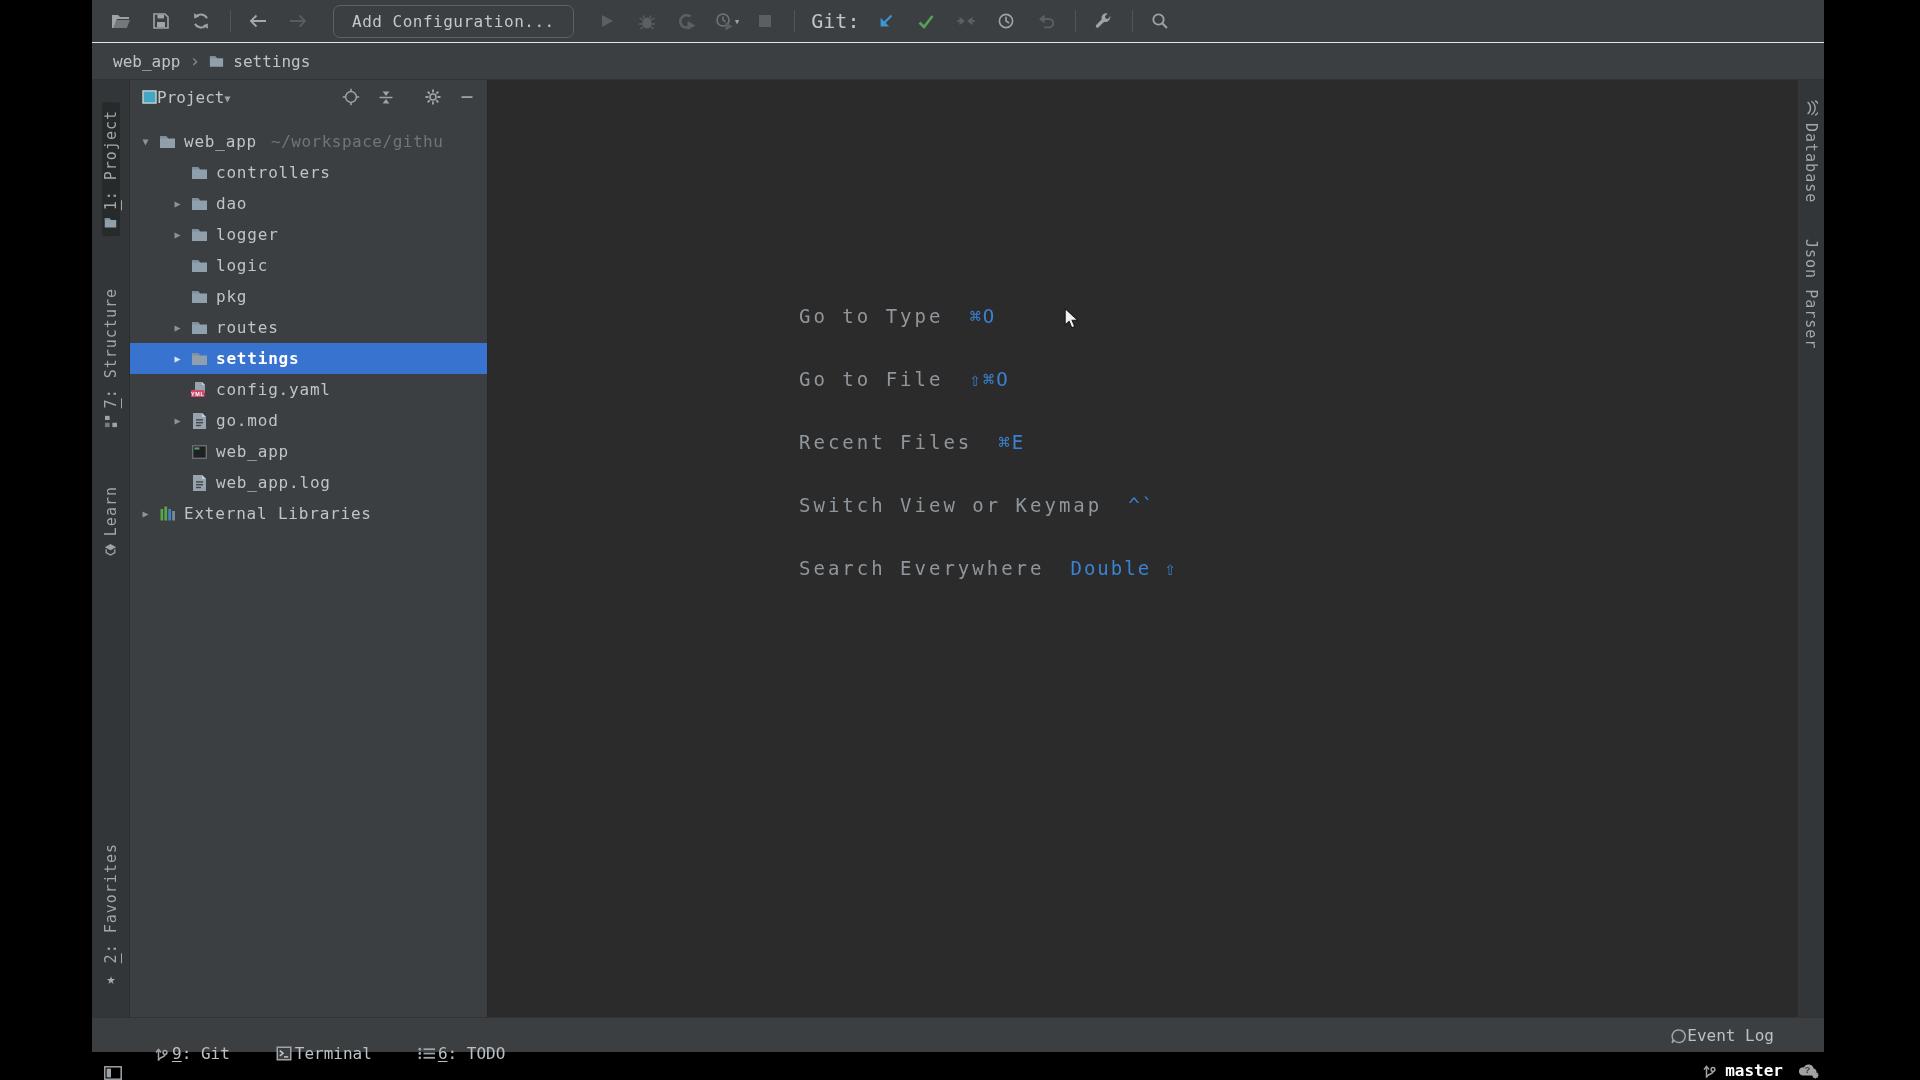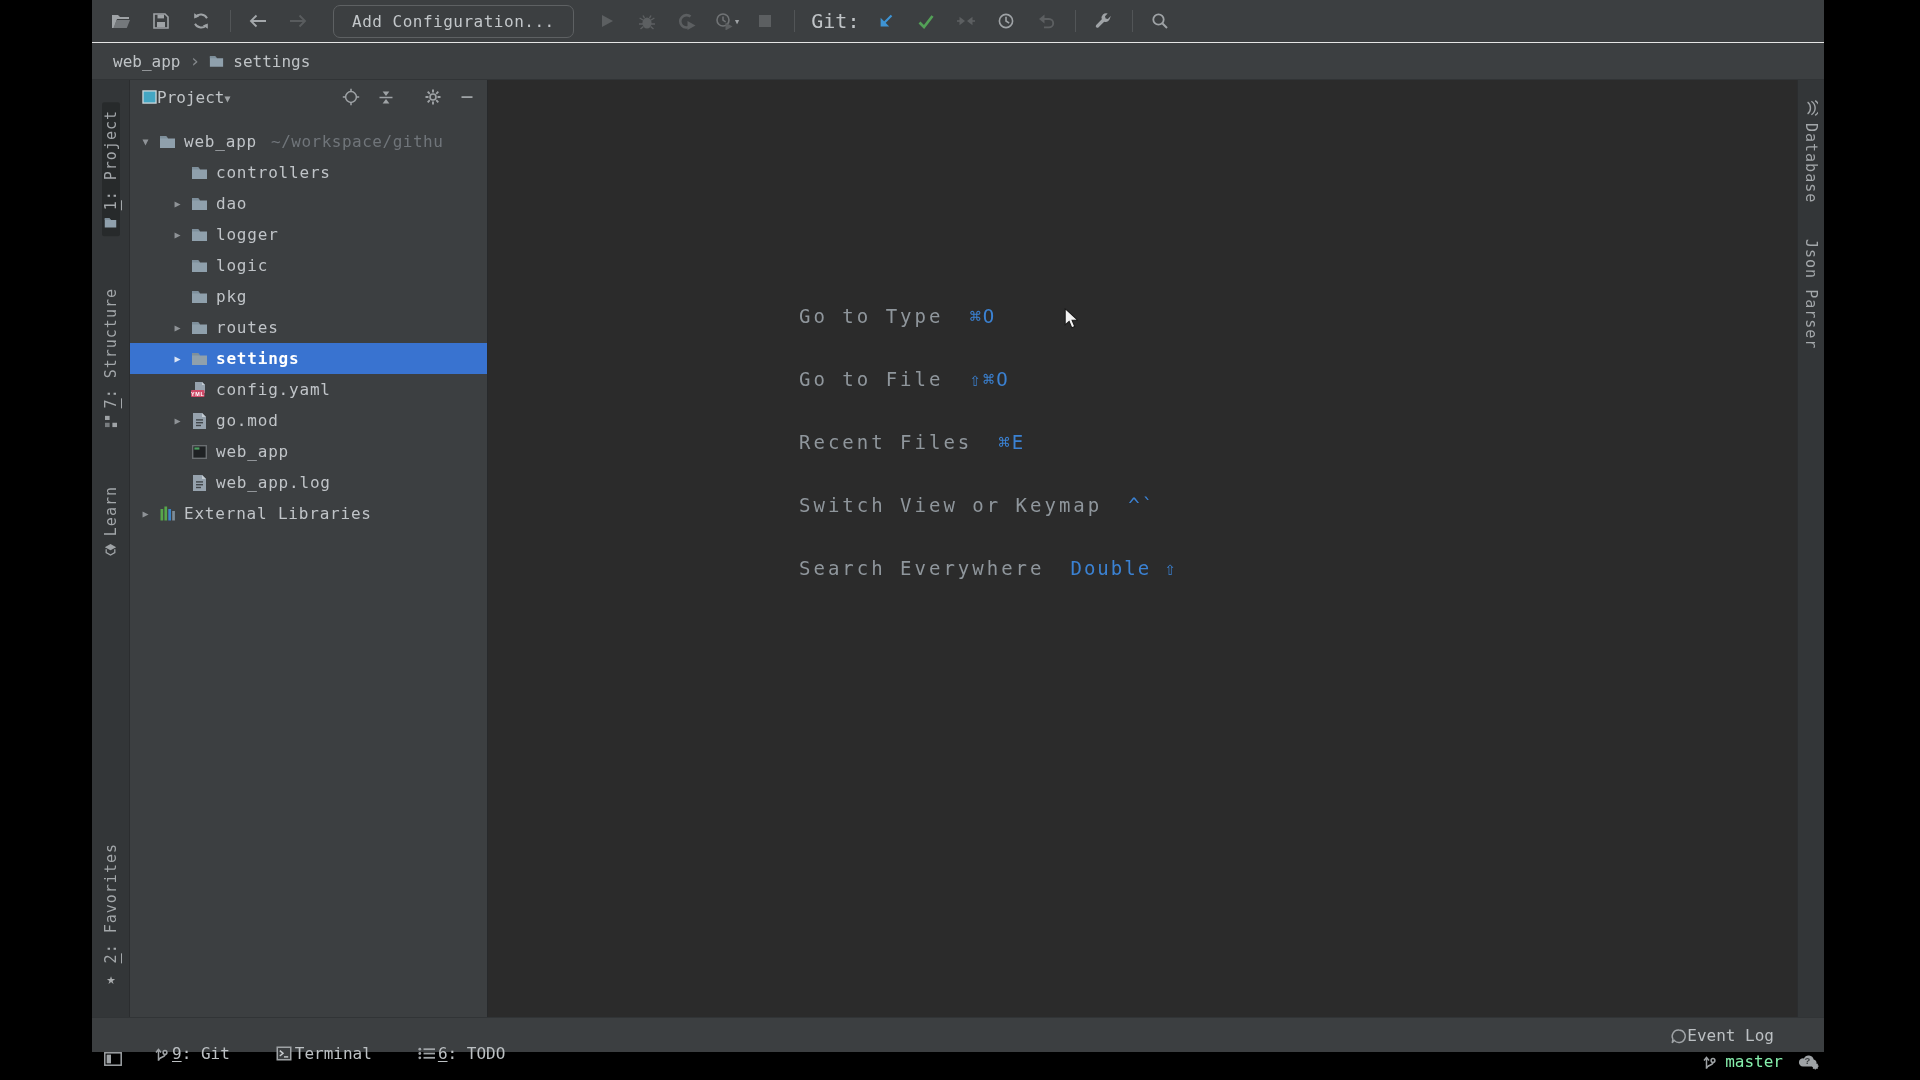--- a/index.html
+++ b/index.html
@@ -97,22 +97,22 @@
     height:35px; flex:none; display:flex; align-items:center;
     padding:0 50px 0 62px; border-top:1px solid #313436; background:#3c3f41;
     color:#bcc0c3; font-size:16px;
   }
   .twb-item { display:flex; align-items:center; gap:3px; margin-right:46px; cursor:default;margin-top:36px; }
   .twb-right { margin-left:auto; display:flex; align-items:flex-end; cursor:default; }
   .mn { text-decoration:underline; text-underline-offset:2px; }
   
   .status-strip {
     position:absolute; left:0; bottom:0; width:1920px; height:28px;
-    display:flex; align-items:flex-start; padding:0 100px 0 104px;
-    color:#86efac; font-size:16px;
+    display:flex; align-items:flex-end; padding:0 100px 0 104px;
+    color:#ffffff; font-size:16px;font-weight:bold;
   }
   .ss-right { margin-left:auto; display:flex; align-items:center; gap:8px; }
   .ss-right .branch-name { margin-right:6px; }
   svg { display:block; }
 </style>
 </head>
 <body>
 
 <svg width="0" height="0" style="position:absolute">
   <defs>

